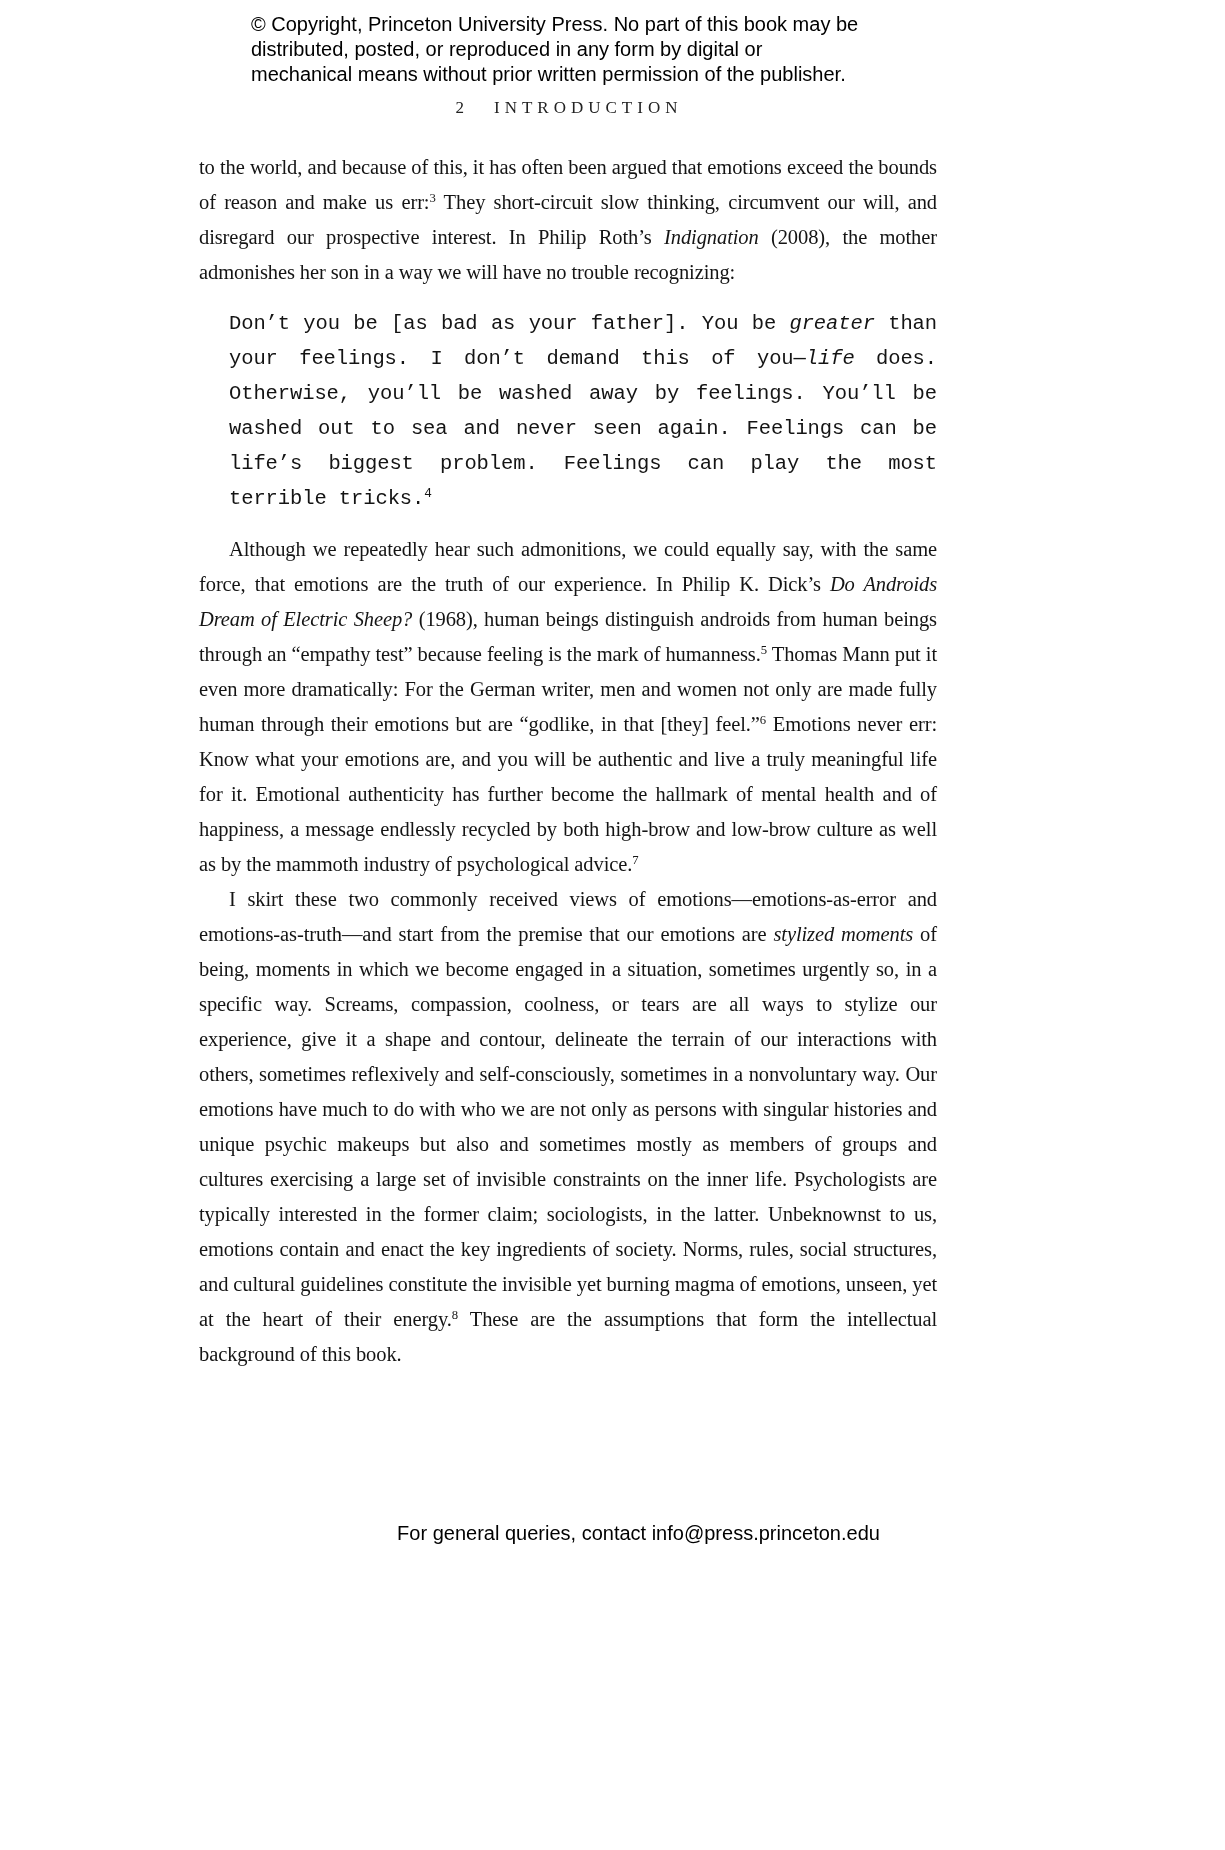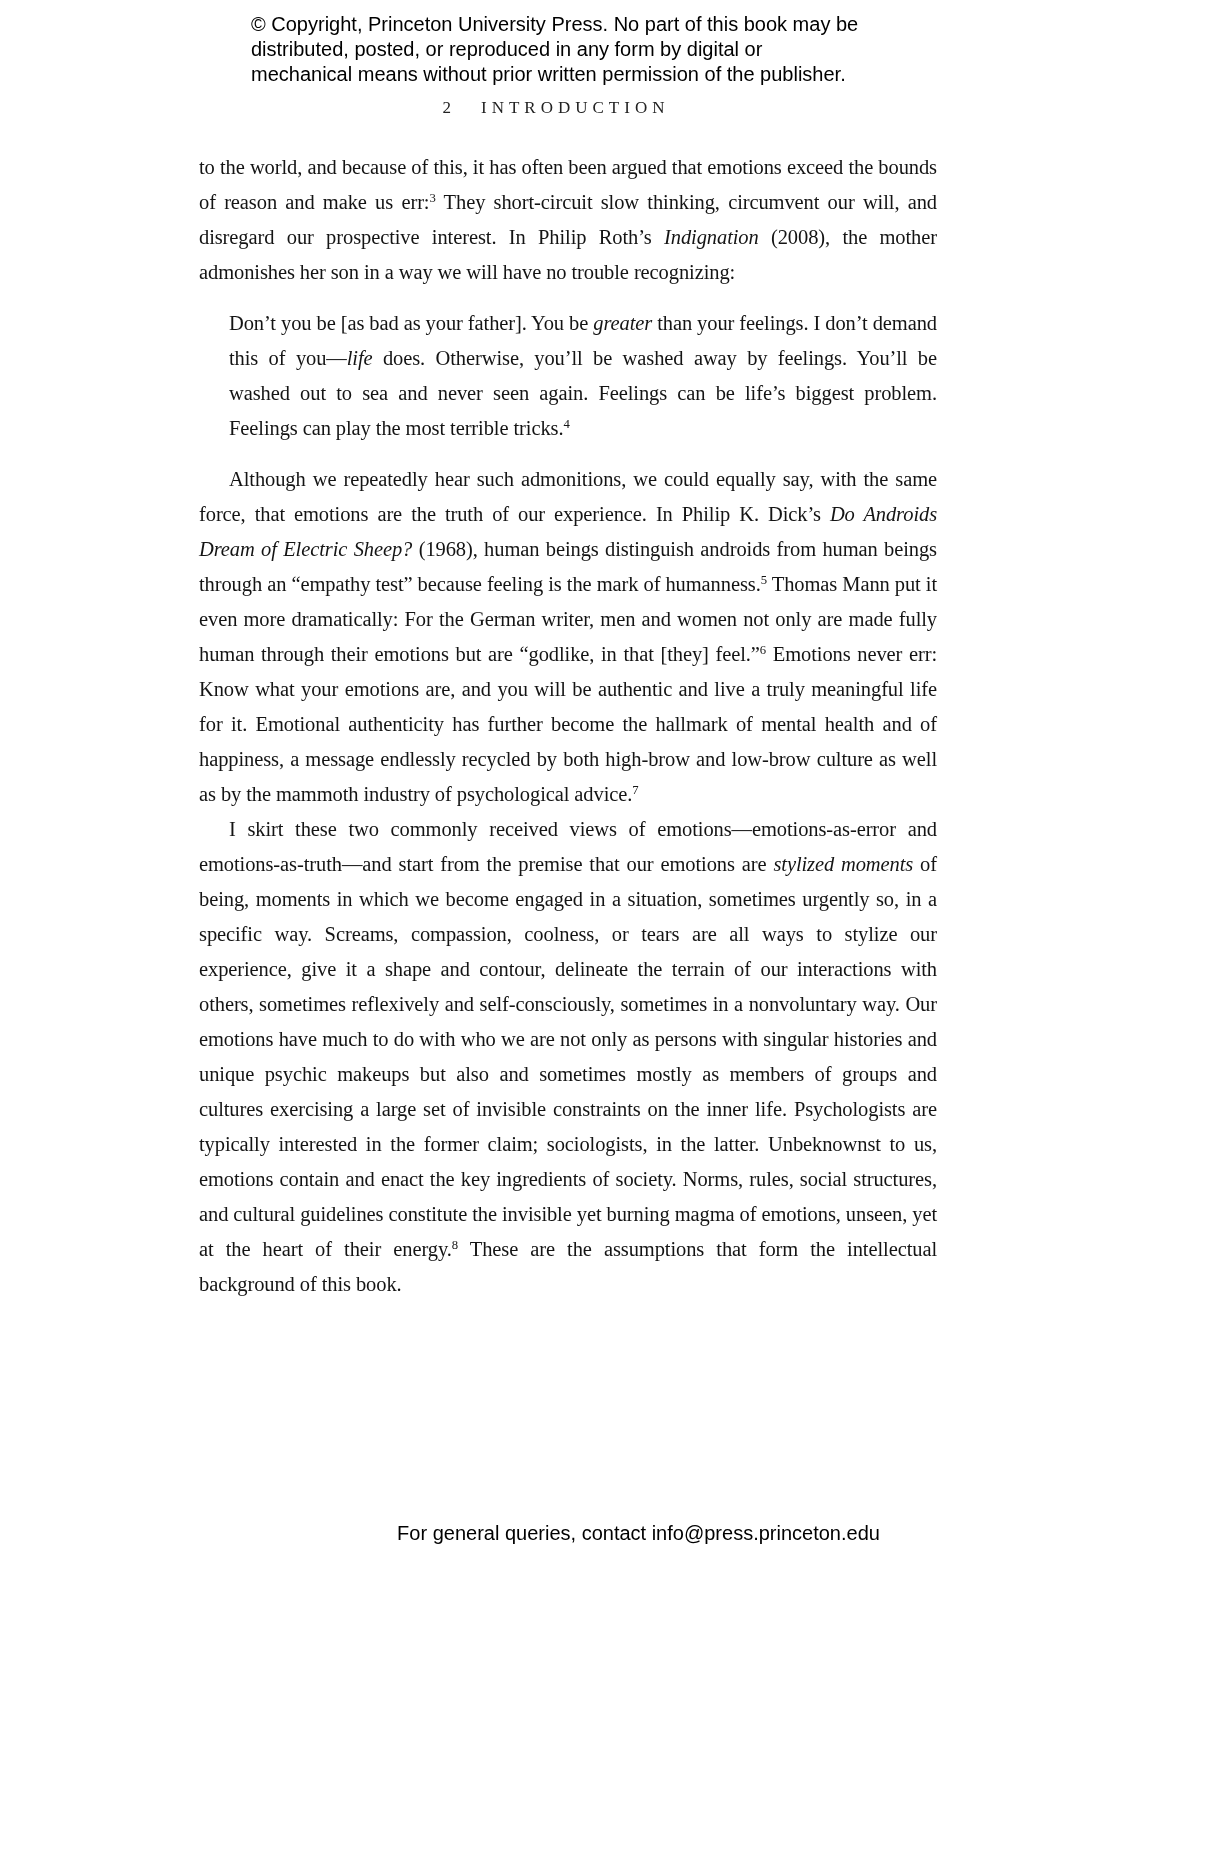--- a/index.html
+++ b/index.html
@@ -24,21 +24,21 @@
     top: 12px;
     width: 615px;
     font-family: "Liberation Sans", sans-serif;
     font-size: 20px;
     line-height: 25px;
     color: #000000;
     text-align: left;
   }
   .running-head {
     position: absolute;
-    left: 161px;
+    left: 174px;
     top: 98px;
     width: 738px;
     text-align: center;
     font-size: 17px;
     color: #222222;
   }
   .running-head .pagenum {
     letter-spacing: 2px;
     margin-right: 28px;
   }
@@ -58,20 +58,21 @@
   }
   .content p {
     margin: 0;
   }
   .content p.indent {
     text-indent: 30px;
   }
   blockquote.quote {
     margin: 16px 0 16px 30px;
     padding: 0;
+    font-family: Liberation Mono, monospace;
   }
   em {
     font-style: italic;
   }
   sup.fn {
     font-size: 0.62em;
     line-height: 0;
     vertical-align: baseline;
     position: relative;
     top: -0.55em;

